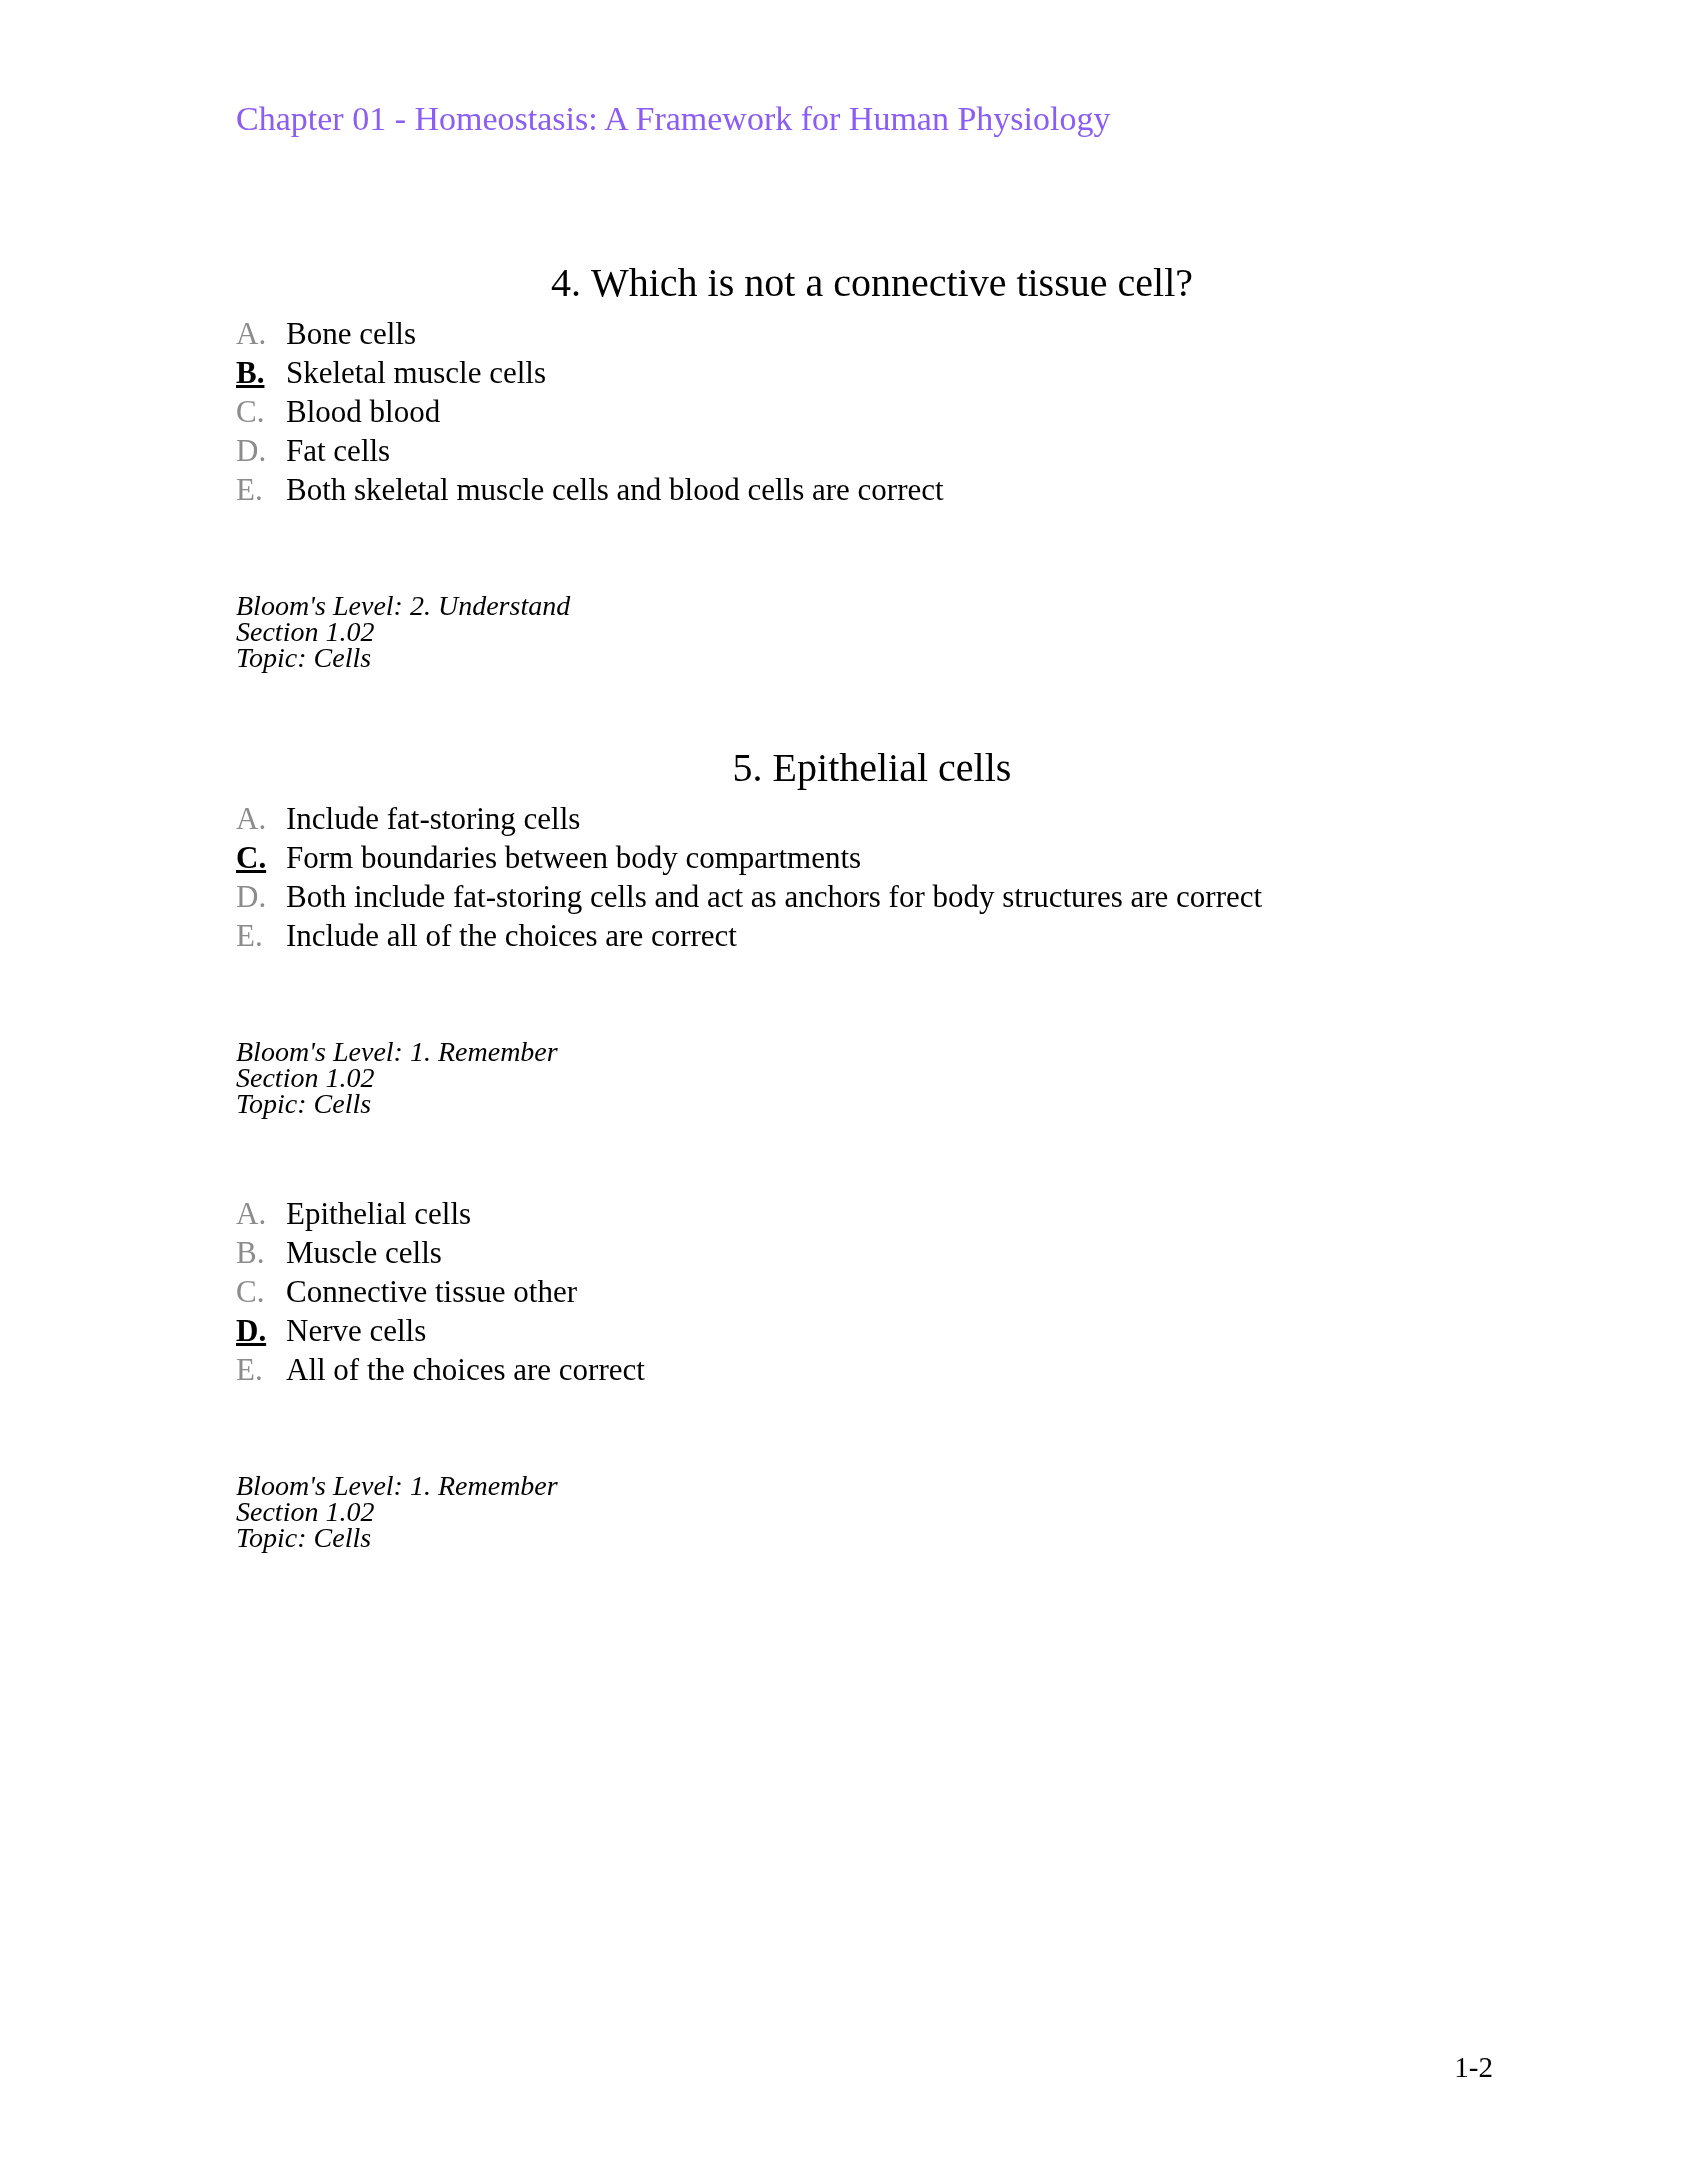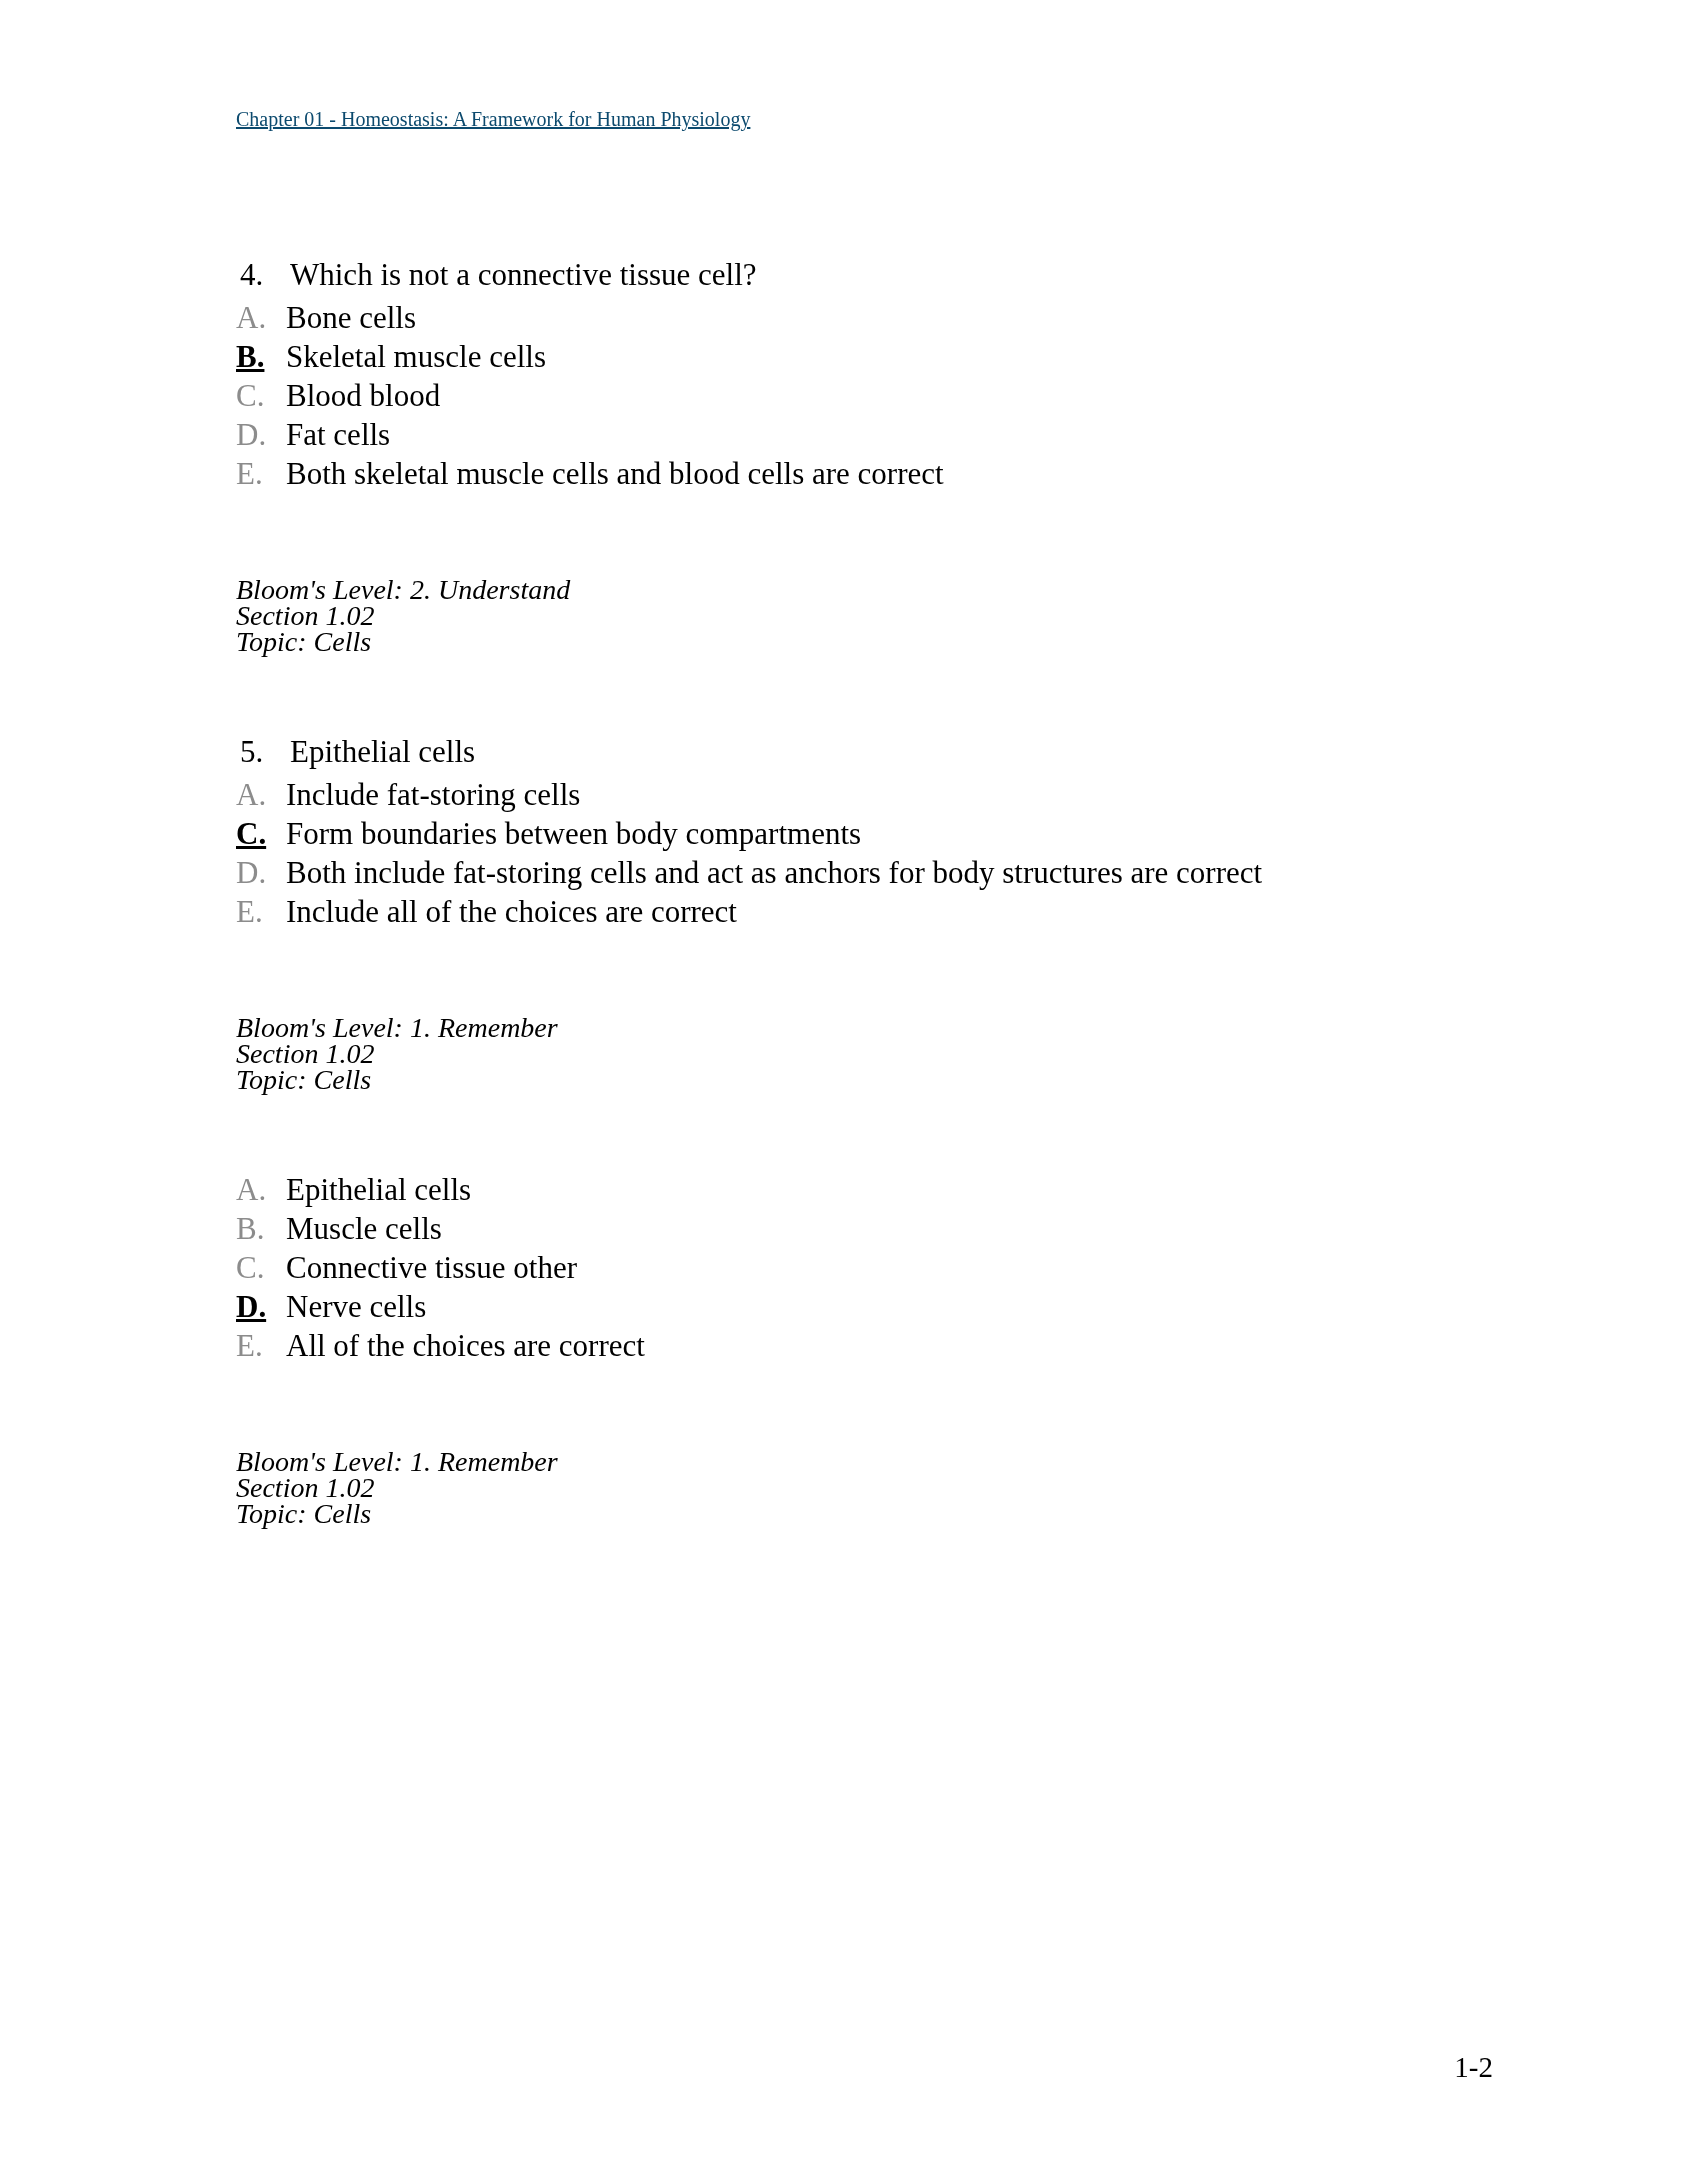--- a/index.html
+++ b/index.html
@@ -13,35 +13,35 @@
       height: 2178px;
       background: #ffffff;
       font-family: "Liberation Serif", serif;
       color: #000000;
       overflow: hidden;
     }
     .doc-header {
       position: absolute;
       left: 236px;
       top: 101px;
-      font-size: 20px;
+      font-size: 34px;
       line-height: 36px;
-      color: #0c4a6e;
-      text-decoration: underline;
+      color: #8b5cf6;
     }
     .content {
       position: absolute;
       left: 236px;
       top: 251px;
       width: 1262px;
     }
     .q-line {
-      font-size: 31px;
+      font-size: 40px;
       line-height: 39px;
-      margin: 4px;
+      margin: 12px;
+      text-align: center;
     }
     .q-num {
       display: inline-block;
       min-width: 50px;
     }
     .option {
       font-size: 31px;
       line-height: 39px;
     }
     .opt-letter {

